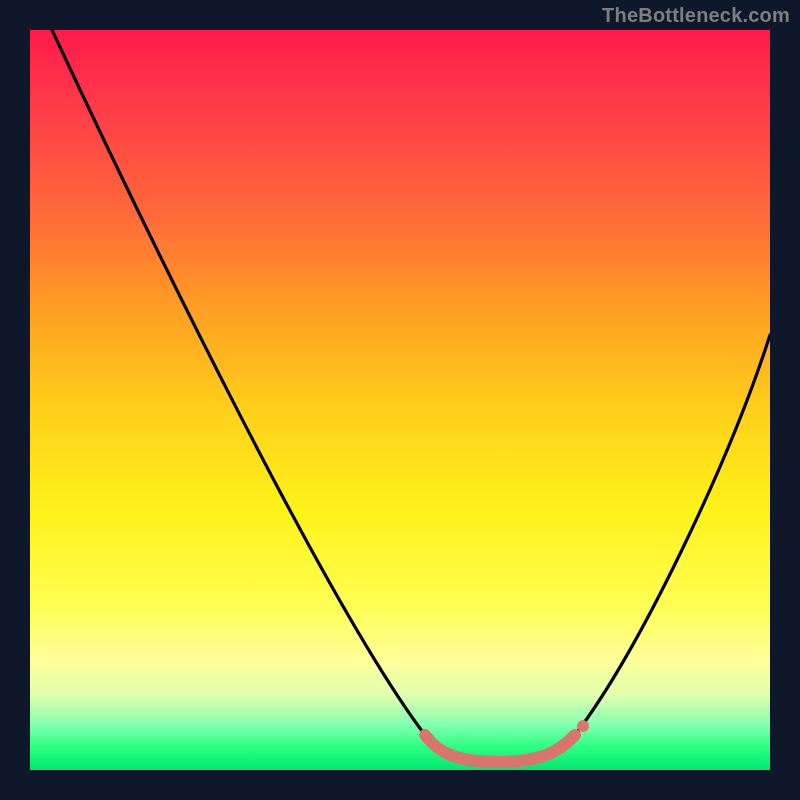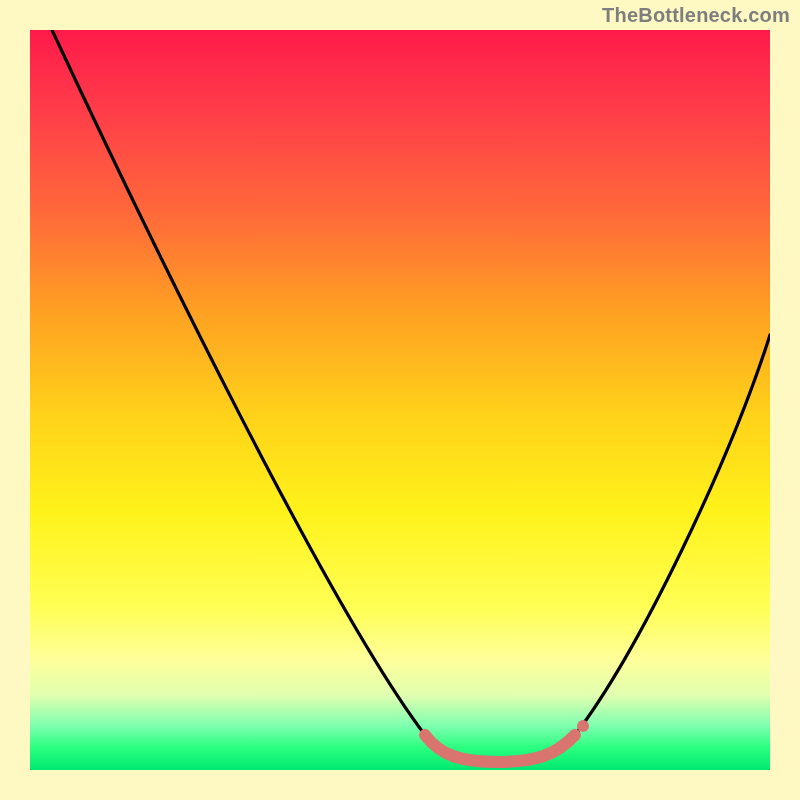--- a/index.html
+++ b/index.html
@@ -7,21 +7,21 @@
     padding: 0;
     width: 800px;
     height: 800px;
     background: #000;
     overflow: hidden;
   }
   .frame {
     position: relative;
     width: 800px;
     height: 800px;
-    background: #fef9c3;
+    background: #0f172a;
   }
   .plot-area {
     position: absolute;
     left: 30px;
     top: 30px;
     width: 740px;
     height: 740px;
     background: linear-gradient(
       to bottom,
       #ff1a4a 0%,

